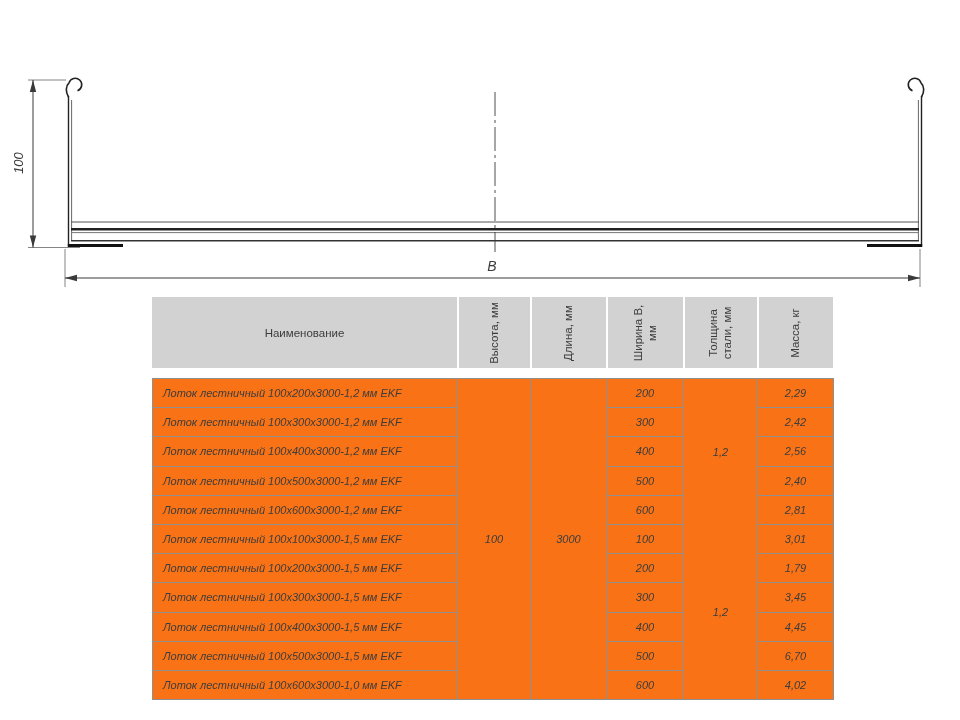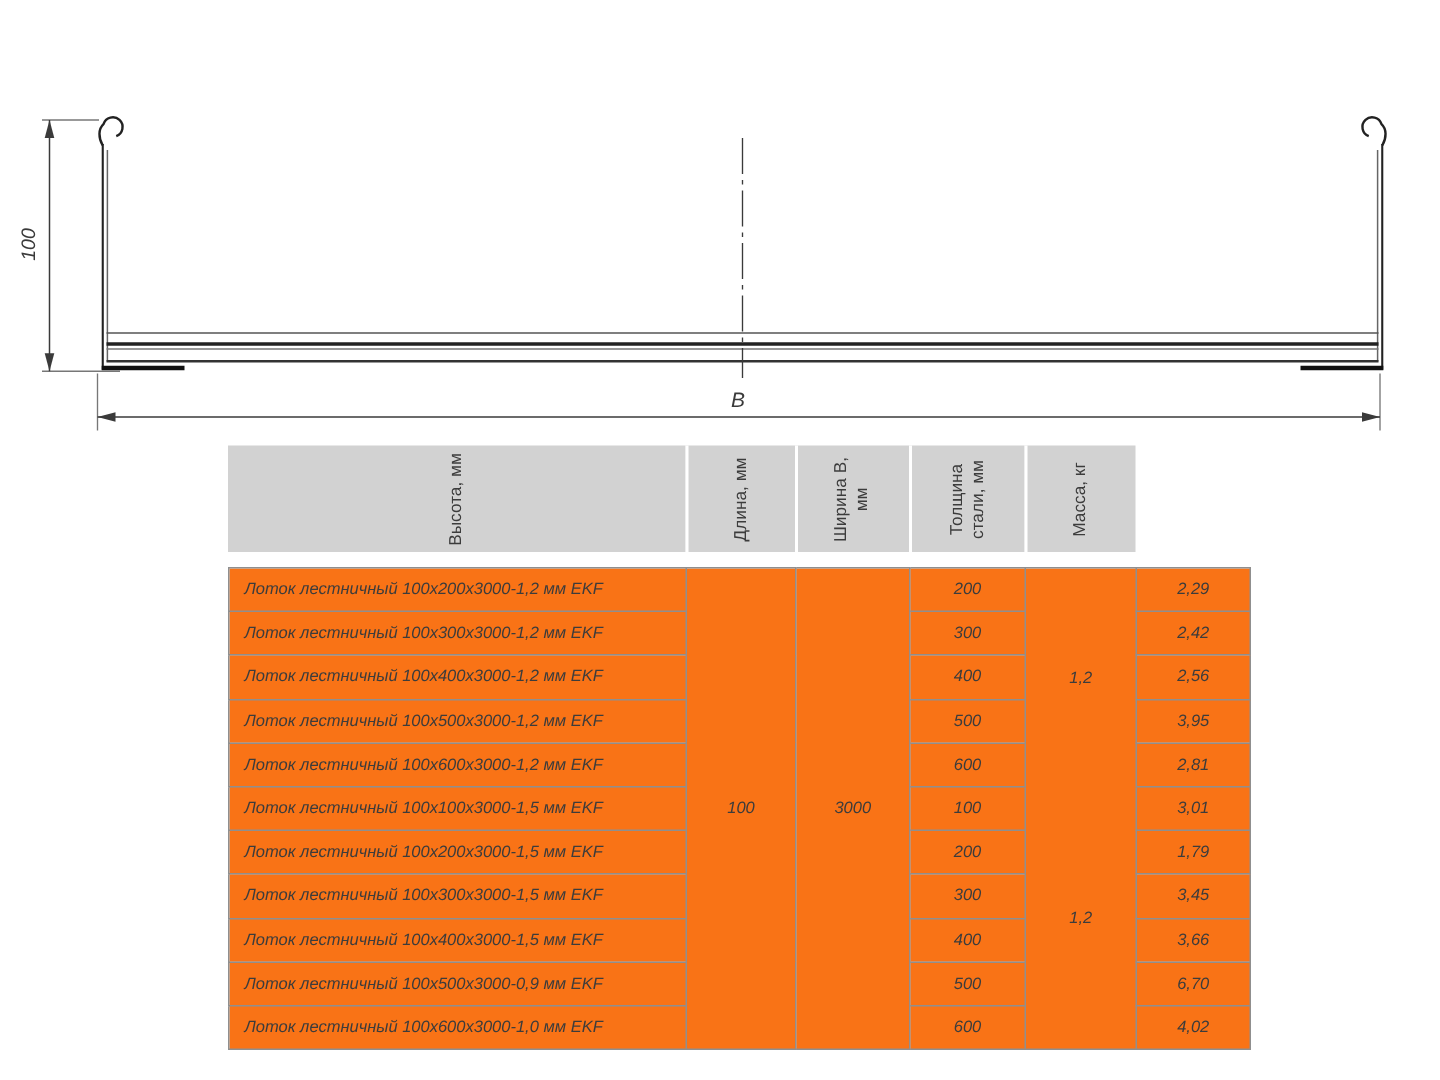--- a/index.html
+++ b/index.html
@@ -61,20 +61,23 @@
       <line x1="65" y1="278" x2="920" y2="278" stroke="#3a3a3a" stroke-width="1"></line>
       <polygon points="65,278 77,274.8 77,281.2" fill="#3a3a3a"></polygon>
       <polygon points="920,278 908,274.8 908,281.2" fill="#3a3a3a"></polygon>
       <text x="492" y="271" text-anchor="middle" font-size="14" font-style="italic" fill="#3a3a3a">B</text>
     </g>
   </svg>
 
   <div class="spec">
     <div class="thead">
       <div class="th">
+          <span>Наименование</span>
+        </div>
+      <div class="th">
           <span class="vtext">Высота, мм</span>
         </div>
       <div class="th">
           <span class="vtext">Длина, мм</span>
         </div>
       <div class="th">
           <span class="vtext">Ширина В,
 мм</span>
         </div>
       <div class="th">
@@ -110,21 +113,21 @@
         <td>2,42</td>
       </tr>
       <tr>
         <td class="name">Лоток лестничный 100х400х3000-1,2 мм EKF</td>
         <td>400</td>
         <td>2,56</td>
       </tr>
       <tr>
         <td class="name">Лоток лестничный 100х500х3000-1,2 мм EKF</td>
         <td>500</td>
-        <td>3,95</td>
+        <td>2,40</td>
       </tr>
       <tr>
         <td class="name">Лоток лестничный 100х600х3000-1,2 мм EKF</td>
         <td>600</td>
         <td>2,81</td>
       </tr>
       <tr>
         <td class="name">Лоток лестничный 100х100х3000-1,5 мм EKF</td>
         <td>100</td>
         <td rowspan="6" style="border-top-style:hidden">1,2</td>
@@ -136,24 +139,24 @@
         <td>1,79</td>
       </tr>
       <tr>
         <td class="name">Лоток лестничный 100х300х3000-1,5 мм EKF</td>
         <td>300</td>
         <td>3,45</td>
       </tr>
       <tr>
         <td class="name">Лоток лестничный 100х400х3000-1,5 мм EKF</td>
         <td>400</td>
-        <td>3,66</td>
+        <td>4,45</td>
       </tr>
       <tr>
-        <td class="name">Лоток лестничный 100х500х3000-0,9 мм EKF</td>
+        <td class="name">Лоток лестничный 100х500х3000-1,5 мм EKF</td>
         <td>500</td>
         <td>6,70</td>
       </tr>
       <tr>
         <td class="name">Лоток лестничный 100х600х3000-1,0 мм EKF</td>
         <td>600</td>
         <td>4,02</td>
       </tr>
     </tbody>
       </table>

